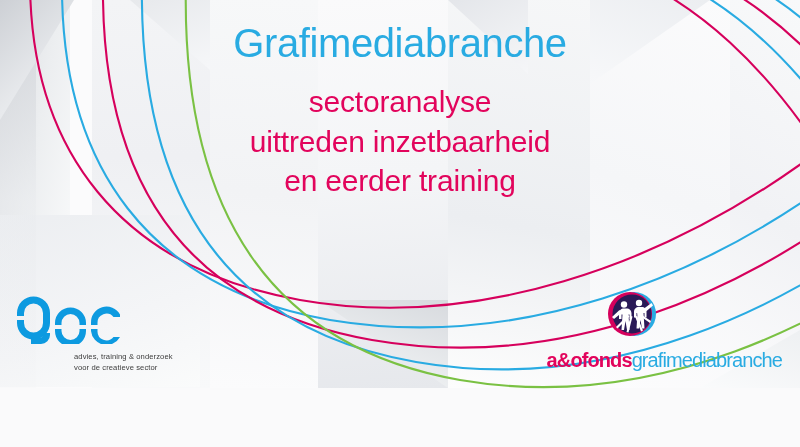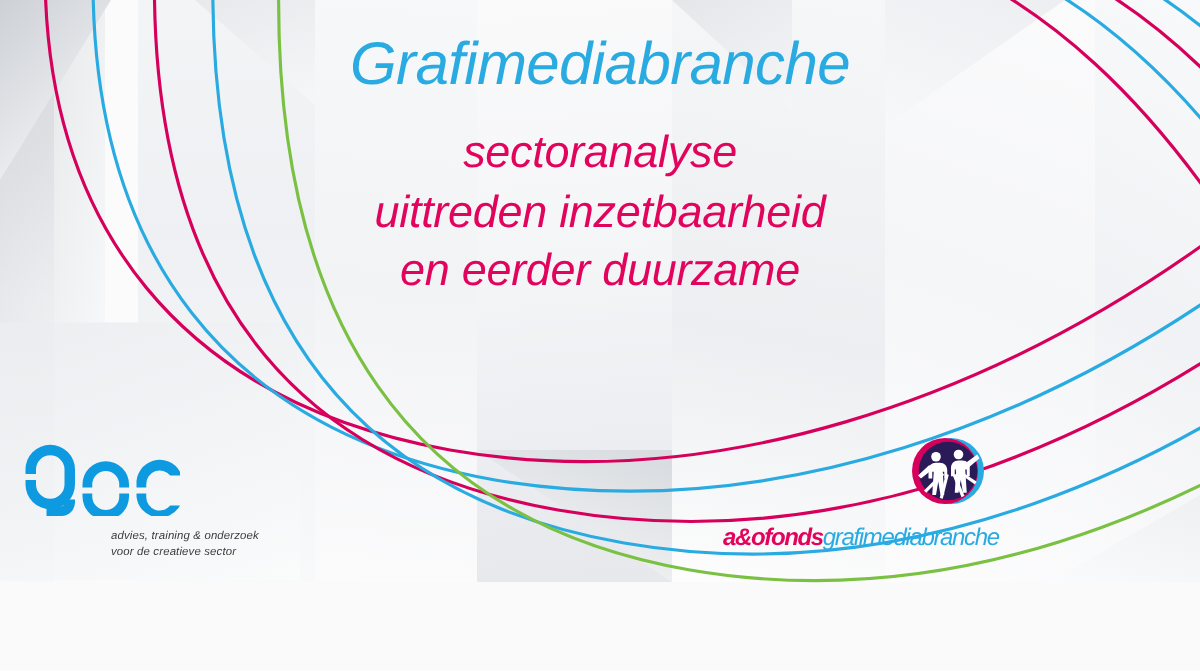--- a/index.html
+++ b/index.html
@@ -10,21 +10,20 @@
   body {
     font-family: "Liberation Sans", sans-serif;
   }
 
   #cover {
     position: relative;
     width: 800px;
     height: 447px;
     overflow: hidden;
     background: #fbfbfc;
-    font-style: italic;
   }
 
   
   .bg-layer {
     position: absolute;
     inset: 0;
     overflow: hidden;
   }
   .facet {
     position: absolute;
@@ -123,25 +122,25 @@
     position: absolute;
     left: 482px;
     top: 288px;
     z-index: 6;
     width: 300px;
   }
   .ao-emblem-wrap { text-align:center; }
   .ao-emblem { display:inline-block; }
   .ao-wordmark {
     margin-top: 6px;
-    font-size: 16px;
+    font-size: 20px;
     line-height: 1;
     letter-spacing: -0.9px;
     white-space: nowrap;
-    text-align: left;
+    text-align: right;
   }
 </style>
 </head>
 <body>
 
 <div id="cover">
 
   <div class="bg-layer">
     <div class="facet f4"></div>
     <div class="facet f5"></div>
@@ -179,21 +178,21 @@
       <path d="M 900 170 C 836 68, 768 6, 702 -24" stroke="#d6005c" stroke-width="2.1"></path>
       <path d="M 940 186 C 872 74, 800 4, 730 -26" stroke="#29abe2" stroke-width="2.1"></path>
       <path d="M 984 200 C 910 80, 834 2, 760 -28" stroke="#7ac143" stroke-width="2.1"></path>
     </g>
   </svg>
 
   <div class="title-block">
     <div class="main-title" style="color:#29abe2;">Grafimediabranche</div>
     <div class="sub-line" style="color:#e2045c;">sectoranalyse</div>
     <div class="sub-line" style="color:#e2045c;">uittreden inzetbaarheid</div>
-    <div class="sub-line" style="color:#e2045c;">en eerder duurzame</div>
+    <div class="sub-line" style="color:#e2045c;">en eerder training</div>
   </div>
 
   <div class="goc-logo">
     <svg class="goc-mark" width="106" height="50" viewBox="0 0 212 100">
       <g fill="#0d9ae0">
 
         <path d="M2 38 A33 33 0 0 1 35 5 A33 33 0 0 1 68 38 L68 44 L54 44 L54 38
                  A19 19 0 0 0 35 19 A19 19 0 0 0 16 38 L16 44 L2 44 Z"></path>
         <path d="M2 52 L16 52 L16 58 A19 19 0 0 0 35 77 A19 19 0 0 0 54 58
                  L54 52 L68 52 L68 58 A33 33 0 0 1 35 91 A33 33 0 0 1 2 58 Z"></path>

